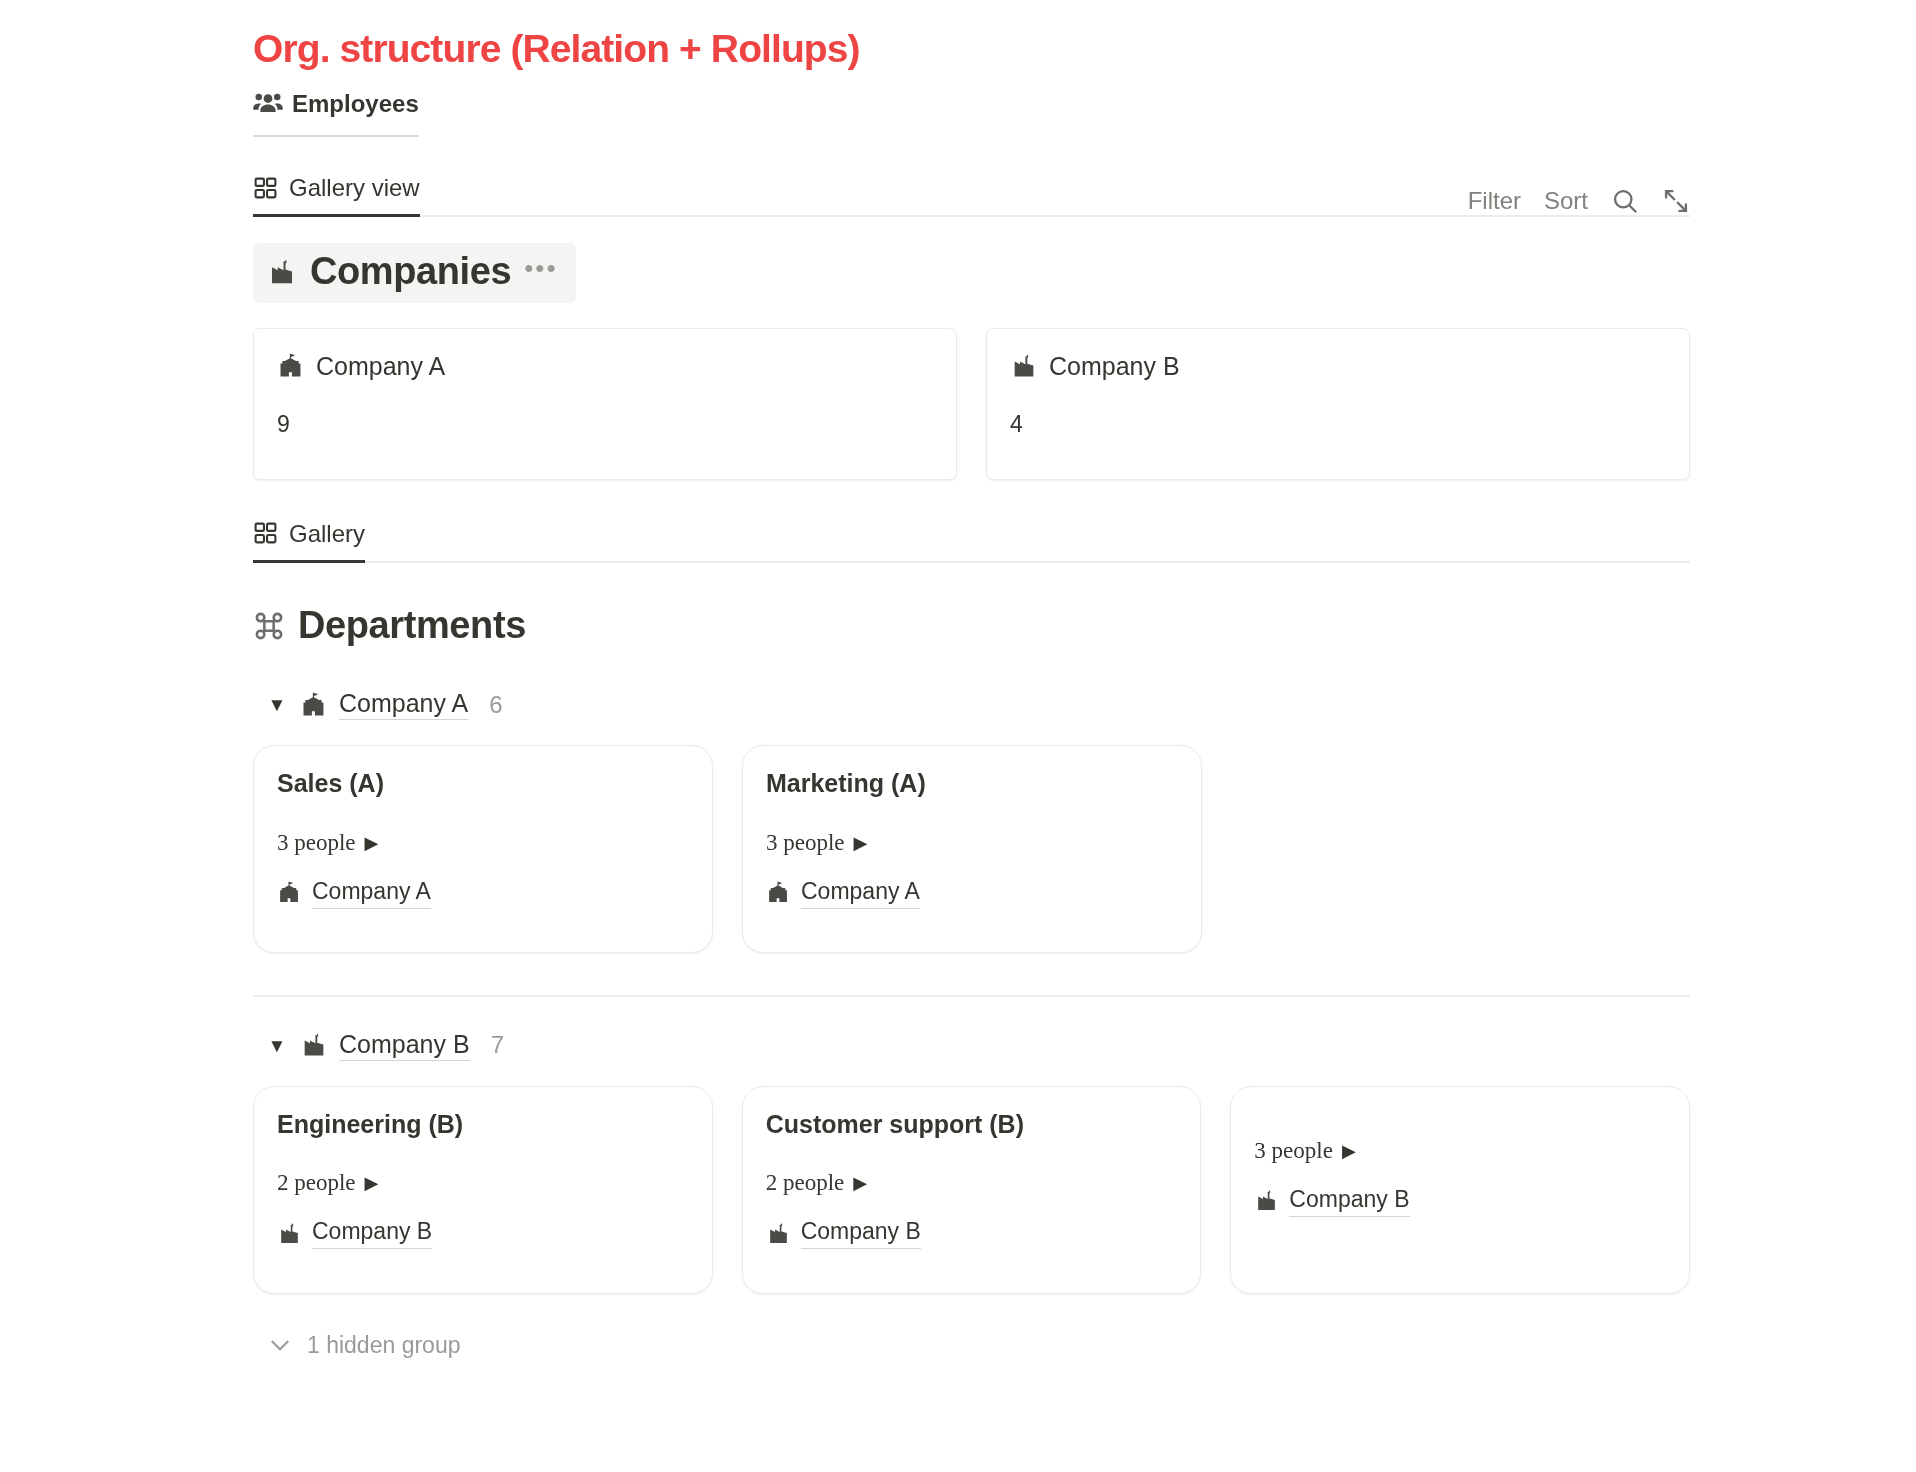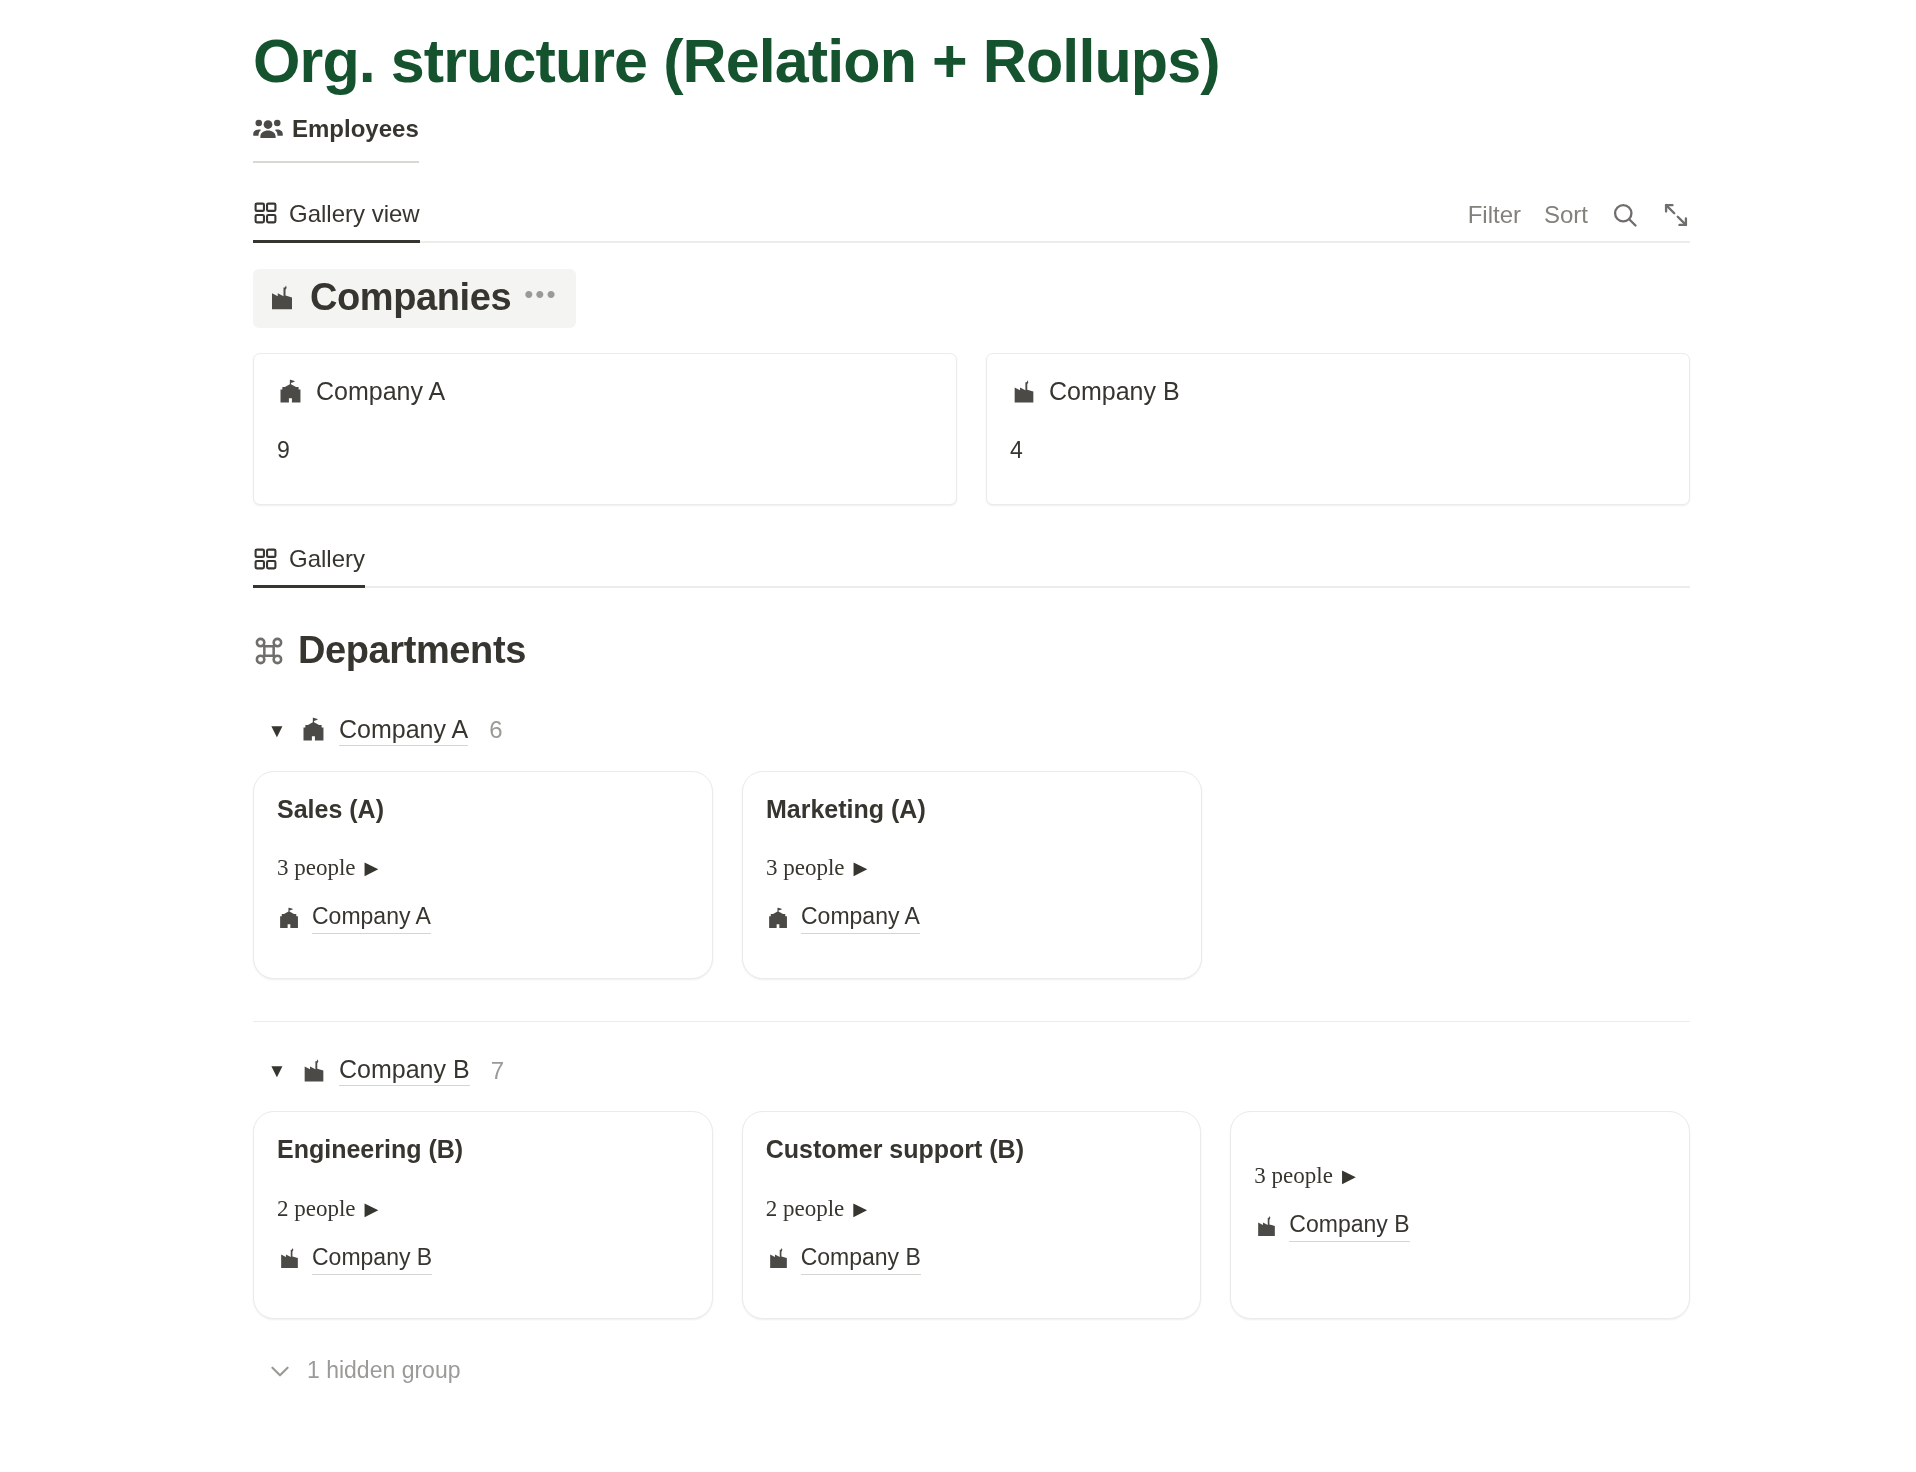--- a/index.html
+++ b/index.html
@@ -15,25 +15,25 @@
     position: relative;
     width: 1916px;
     height: 1472px;
     padding-left: 253px;
     padding-top: 26px;
   }
   .content { width: 1437px; }
 
   
   .page-title {
-    font-size: 61px;
+    font-size: 39px;
     line-height: 1.16;
     font-weight: 700;
     letter-spacing: -0.9px;
-    color: #14532d;
+    color: #ef4444;
     margin-bottom: 18px;
   }
 
   
   .source-row {
     display: flex;
     align-items: center;
     gap: 9px;
     margin-bottom: 28px;
   }
@@ -70,21 +70,20 @@
     padding-bottom: 12px;
     border-bottom: 3px solid #37352f;
     margin-bottom: -2px;
     cursor: pointer;
     white-space: nowrap;
   }
   .view-actions {
     display: flex;
     align-items: center;
     gap: 23px;
-    padding-bottom: 12px;
   }
   .view-action-text {
     font-size: 24px;
     color: #83817c;
     cursor: pointer;
     white-space: nowrap;
   }
   .view-action-icon { cursor: pointer; display: inline-flex; align-items: center; }
 
   

